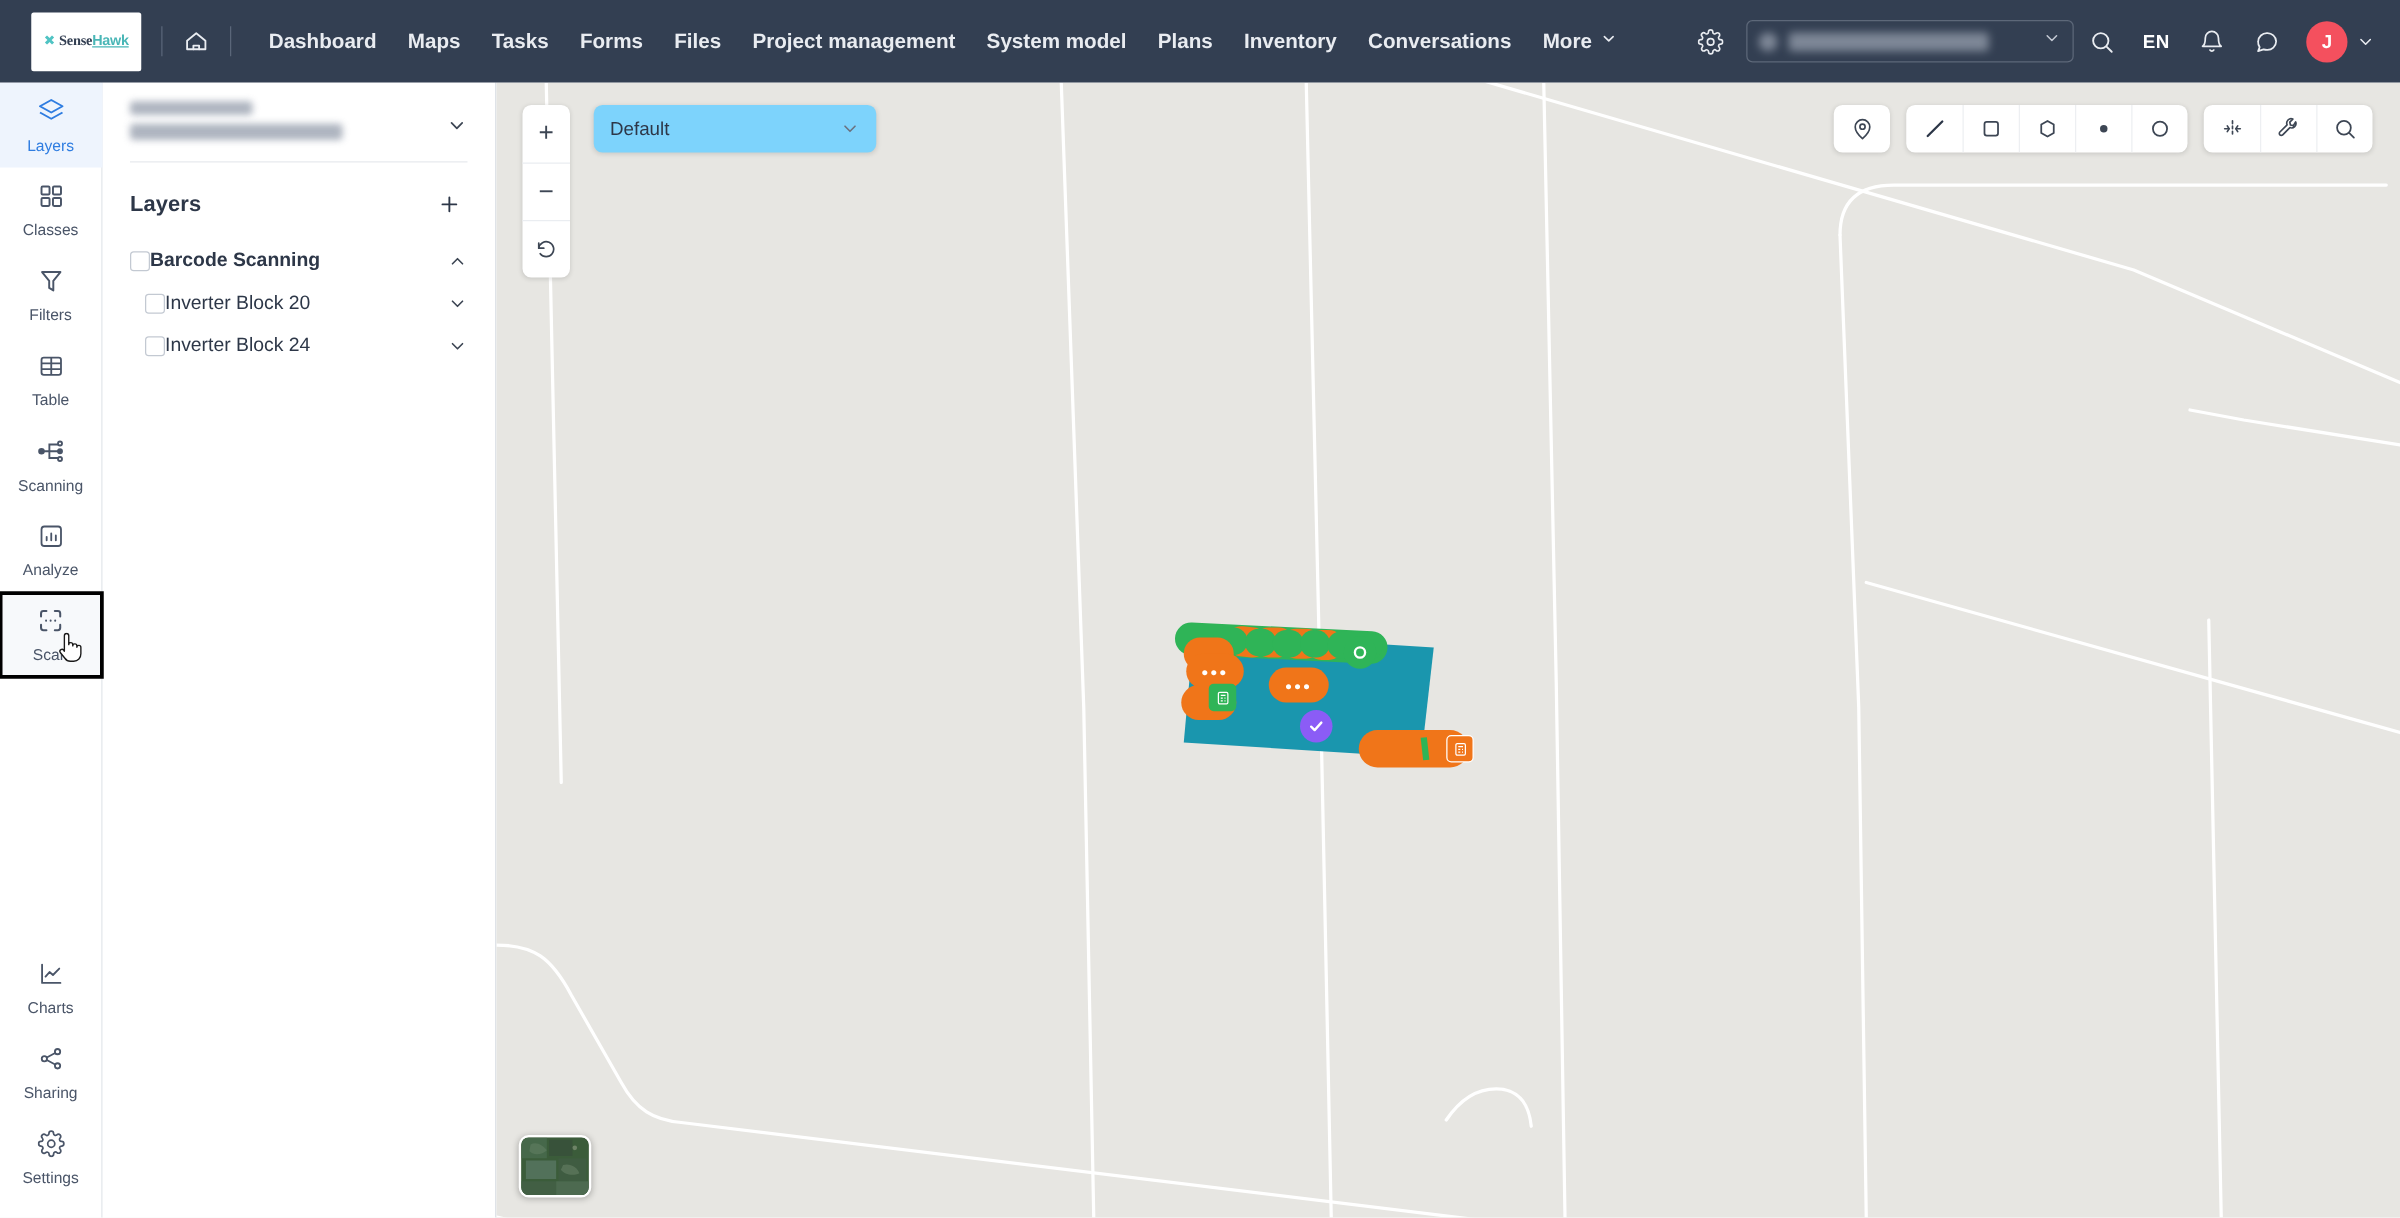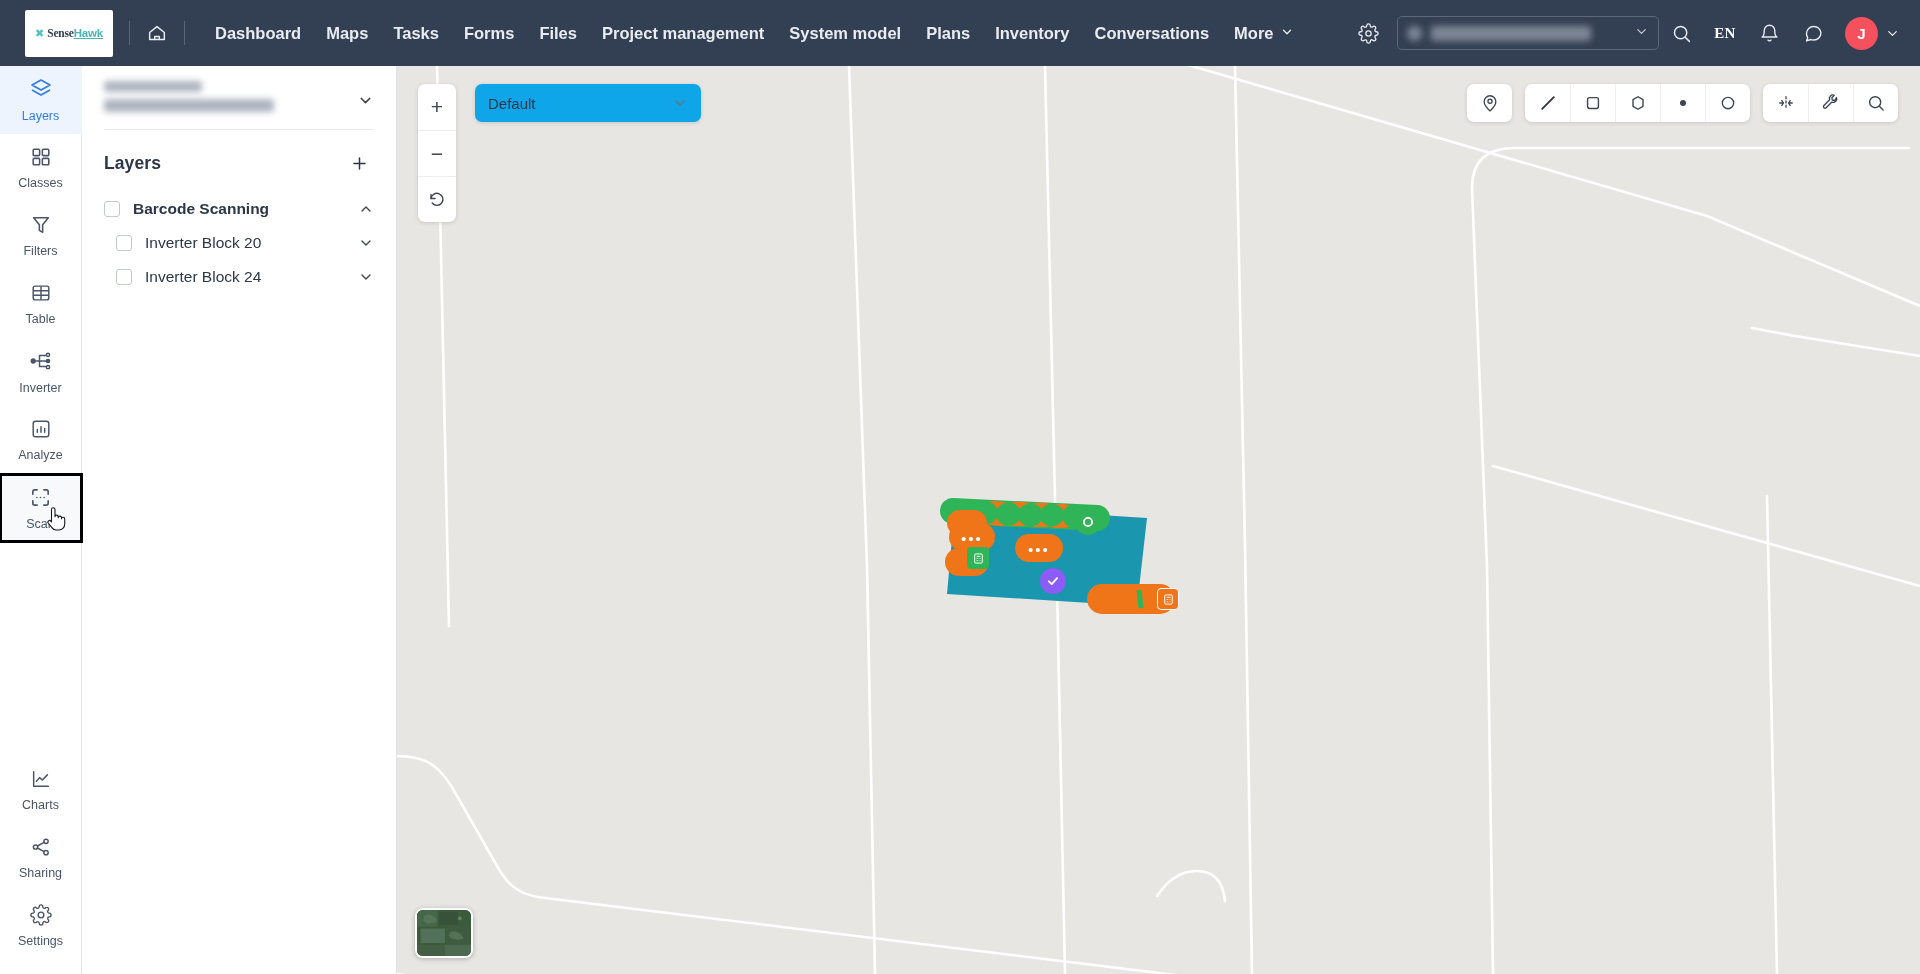--- a/index.html
+++ b/index.html
@@ -67,21 +67,20 @@
     opacity: .85;
   }
   .blur-dot { width: 15px; border-radius: 50%; margin-right: 9px; }
   .blur-wide { flex: 1; max-width: 160px; }
   .chev-right { margin-left: auto; }
 
   .icon-btn {
     width: 44px; height: 44px;
     display: flex; align-items: center; justify-content: center;
     cursor: pointer;
-    font-family: Liberation Serif, serif;
   }
   .lang-btn {
     color: #ffffff; font-size: 15px; font-weight: bold;
     letter-spacing: .3px;
   }
   .avatar {
     width: 33px; height: 33px; border-radius: 50%;
     background: #f4505e; color: #fff;
     font-size: 15px; font-weight: bold;
     display: flex; align-items: center; justify-content: center;
@@ -165,21 +164,21 @@
   .layer-row.child { padding-left: 34px; }
   .cbx {
     width: 16px; height: 16px; min-width:16px;
     border: 1.5px solid #c3c9d2;
     border-radius: 3px; background: #fff;
     display: flex; align-items: center; justify-content: center;
     cursor: pointer;
   }
   .cbx.checked { border-color: #3b82f6; }
   .layer-label {
-    margin-left: 13px; font-size: 15.5px; color: #2d3748;
+    font-size: 15.5px; color: #2d3748;
     white-space: nowrap;
   }
   .layer-label.group { font-weight: bold; }
   .row-chev { margin-left: auto; cursor: pointer; display:flex; }
 
   
   .map {
     position: absolute; top: 66px; left: 397px;
     width: 1523px; height: 908px;
     background: #e7e6e2;
@@ -197,21 +196,21 @@
   }
   .zoom-btn {
     height: 46px; display: flex; align-items: center; justify-content: center;
     color: #3d4654; font-size: 21px; cursor: pointer; user-select: none;
   }
   .zoom-btn + .zoom-btn { border-top: 1px solid #eaedf1; }
 
   .basemap-select {
     position: absolute; left: 78px; top: 18px;
     width: 226px; height: 38px;
-    background: #0ea5e9; border-radius: 7px;
+    background: #7dd3fc; border-radius: 7px;
     box-shadow: 0 1px 4px rgba(0,0,0,.13);
     display: flex; align-items: center;
     padding: 0 13px; cursor: pointer;
     z-index: 12;
   }
   .basemap-select span { font-size: 15px; color: #2d3748; }
   .basemap-select .bm-chev { margin-left: auto; display:flex; }
 
   .tools {
     position: absolute; right: 22px; top: 18px;
@@ -381,21 +380,21 @@
   <div class="rail-item">
     <span>
       <svg width="24" height="24" viewBox="0 0 24 24" fill="none" stroke="#4a5568" stroke-width="1.5">
         <circle cx="4.2" cy="12" r="1.9" fill="#4a5568"></circle>
         <circle cx="19" cy="5.8" r="1.6"></circle>
           <circle cx="19" cy="12" r="1.6" fill="#4a5568"></circle>
           <circle cx="19" cy="18.2" r="1.6"></circle>
         <path d="M6.1 12h4.4M10.5 12V6.6h6.9M10.5 12h6.9M10.5 12v5.4h6.9"></path>
       </svg>
     </span>
-    <span class="rl">Inverter</span>
+    <span class="rl">Scanning</span>
   </div>
 
   <div class="rail-item">
     <span>
       <svg width="22" height="22" viewBox="0 0 24 24" fill="none" stroke="#4a5568" stroke-width="1.6" stroke-linecap="round">
           <rect x="3.5" y="3.5" width="17" height="17" rx="2.5"></rect>
           <path d="M8 15.5v-3M12 15.5v-6M16 15.5v-4.2"></path>
         </svg>
     </span>
     <span class="rl">Analyze</span>

